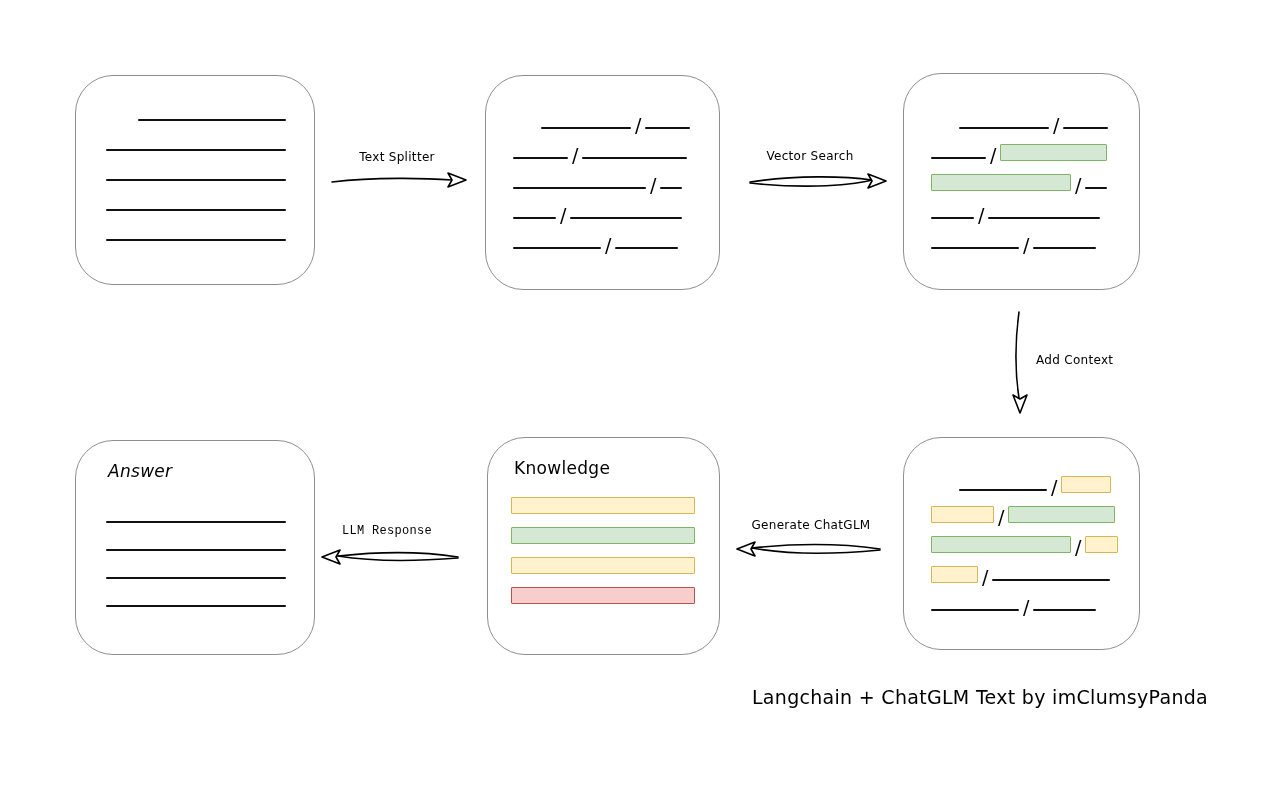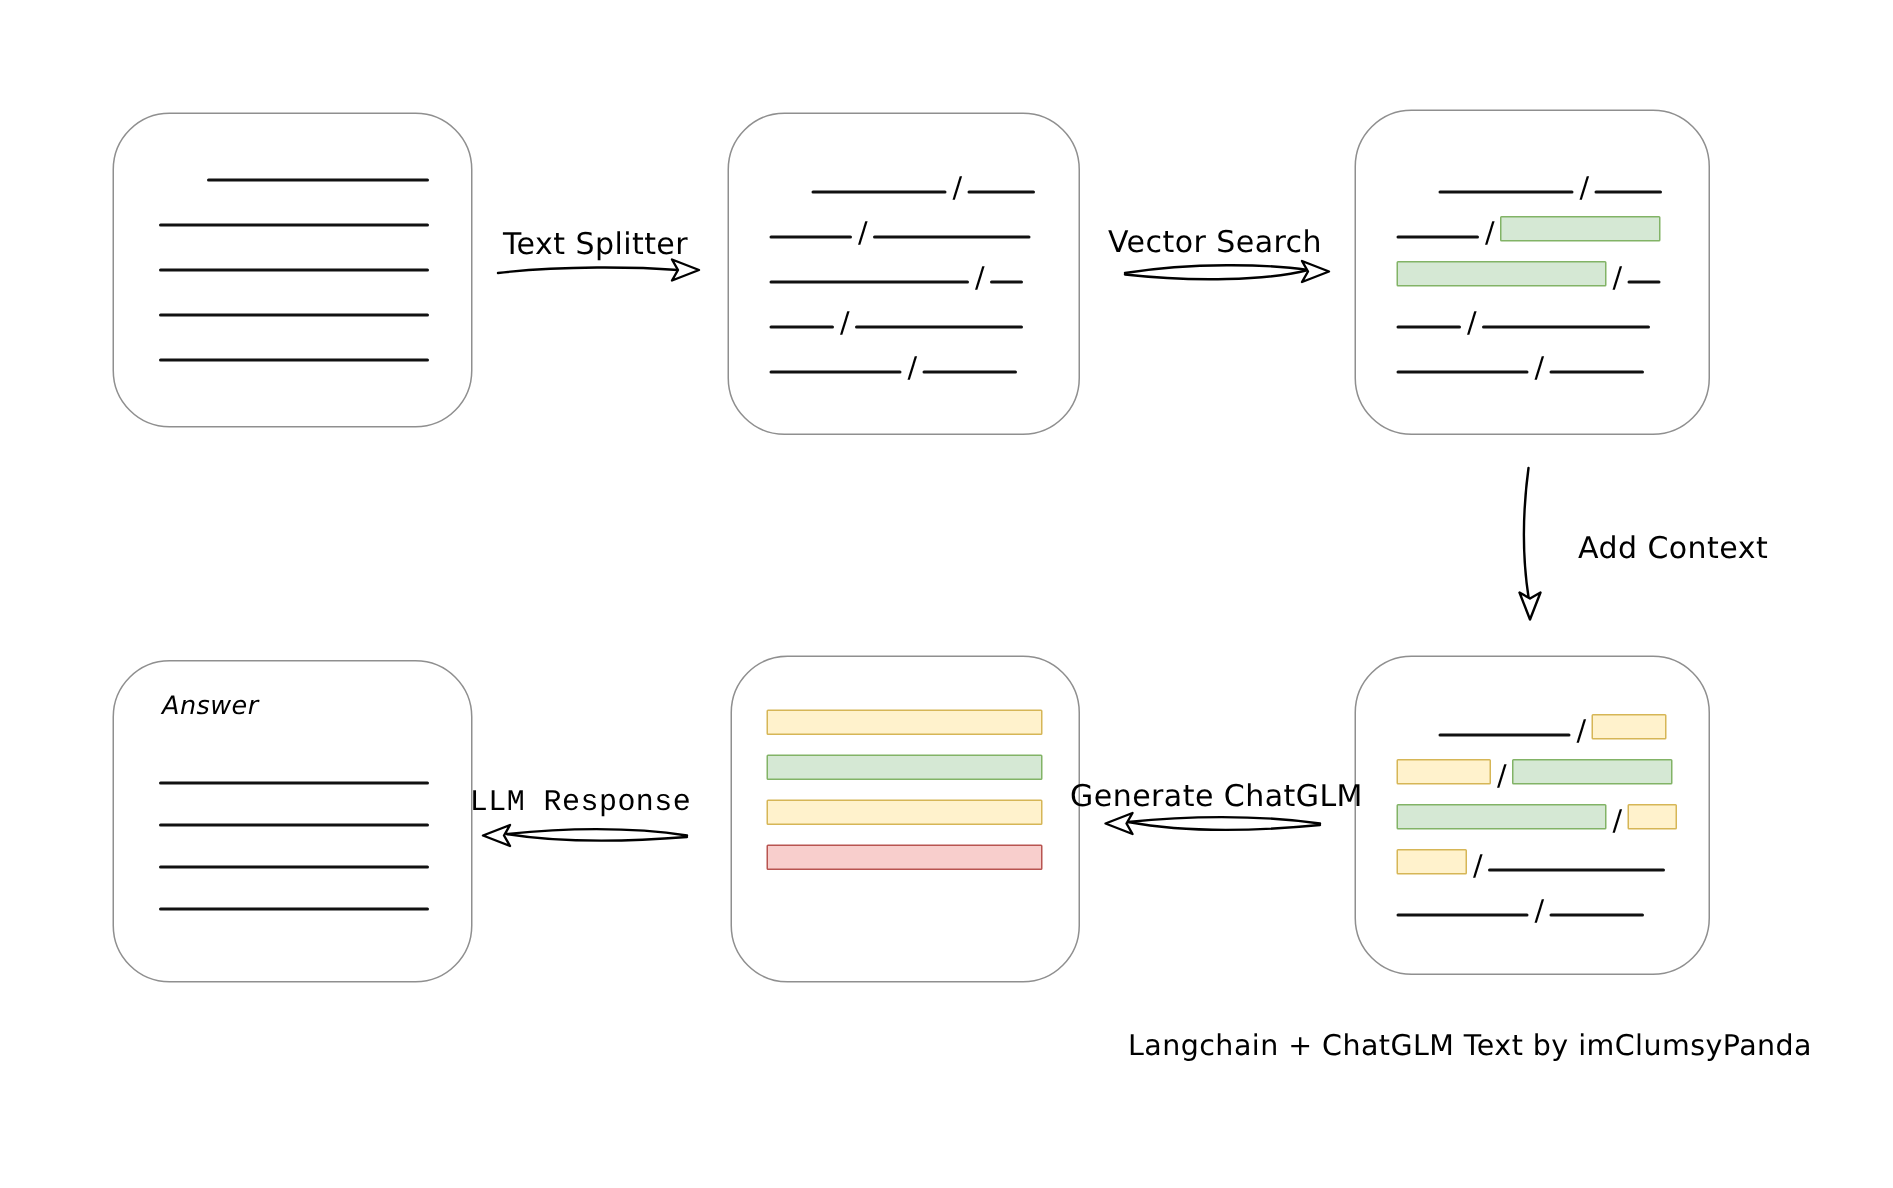--- a/index.html
+++ b/index.html
@@ -41,21 +41,21 @@
     position: relative;
     bottom: -3px;
     font-weight: 500;
   }
   .node-title {
     font-size: 17px;
     letter-spacing: 0.3px;
   }
   .arrow-label {
     position: absolute;
-    font-size: 20px;
+    font-size: 12px;
     letter-spacing: 0.3px;
     white-space: nowrap;
   }
   .centered { transform: translateX(-50%); }
   .caption {
     position: absolute;
     left: 980px;
     top: 686px;
     transform: translateX(-50%);
     font-size: 19px;
@@ -219,20 +219,21 @@
         <div class="row">
           <span class="seg line" style="width: 88px; background: rgb(17, 17, 17);"></span>
           <span class="seg slash">/</span>
           <span class="seg line" style="width: 63px; background: rgb(17, 17, 17);"></span>
         </div>
       </div>
   </div>
 
   <div class="node" style="left: 487px; top: 437px; width: 233px; height: 218px; border-color: rgb(143, 143, 143);">
     <div style="padding:20px 0 0 23px;">
+      <div class="node-title" style="padding-left:3px; height:24px;">Knowledge</div>
       <div class="rows">
           <div class="row">
             <span class="seg chunk" style="width: 182px; background: rgb(255, 242, 204); border-color: rgb(214, 182, 86);"></span>
           </div>
           <div class="row">
             <span class="seg chunk" style="width: 182px; background: rgb(213, 232, 212); border-color: rgb(130, 179, 102);"></span>
           </div>
           <div class="row">
             <span class="seg chunk" style="width: 182px; background: rgb(255, 242, 204); border-color: rgb(214, 182, 86);"></span>
           </div>
@@ -260,19 +261,19 @@
           </div>
           <div class="row h28">
             <span class="seg line" style="width: 180px; background: rgb(17, 17, 17);"></span>
           </div>
         </div>
     </div>
   </div>
 
   <div class="arrow-label centered" style="left:397px; top:150px;">Text Splitter</div>
   <div class="arrow-label centered" style="left:810px; top:149px;">Vector Search</div>
-  <div class="arrow-label" style="left:1036px; top:353px;margin-left:16px;">Add Context</div>
+  <div class="arrow-label" style="left:1036px; top:353px;">Add Context</div>
   <div class="arrow-label centered" style="left:811px; top:518px;">Generate ChatGLM</div>
   <div class="arrow-label centered" style="left:387px; top:524px;font-family:Liberation Mono, monospace;">LLM Response</div>
 
   <div class="caption">Langchain + ChatGLM Text by imClumsyPanda</div>
 
 </div>
 
 </body></html>

